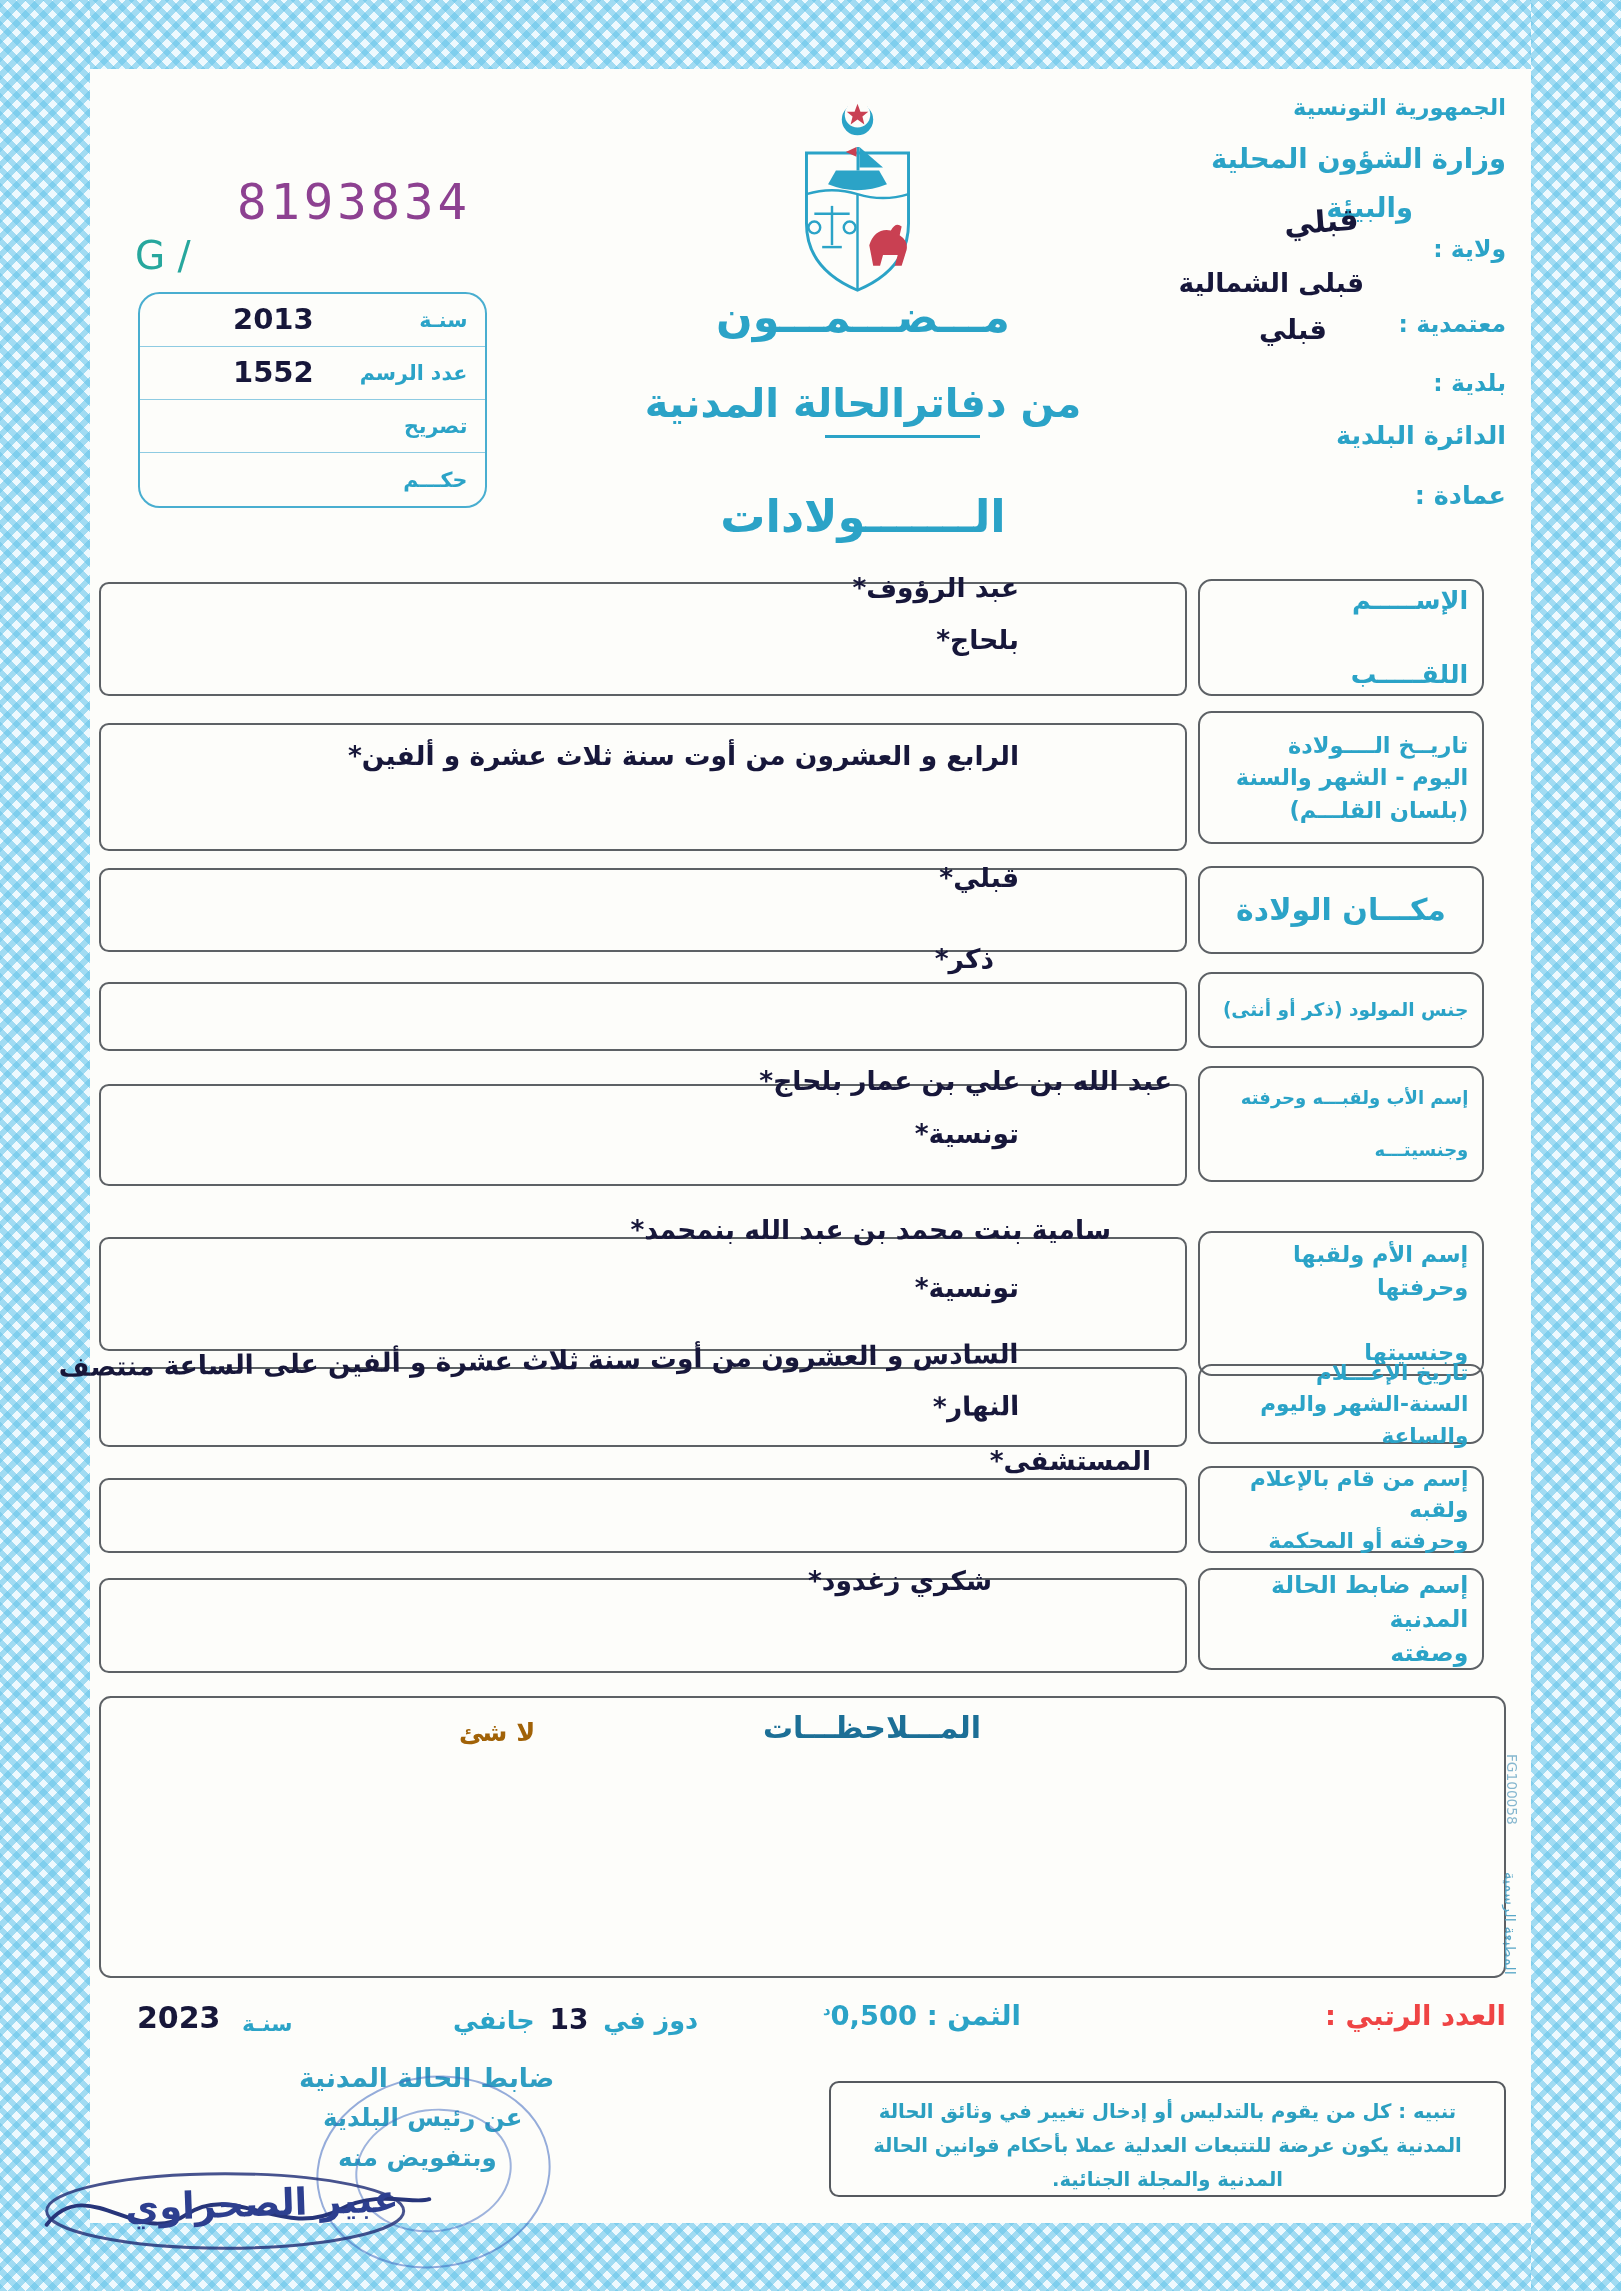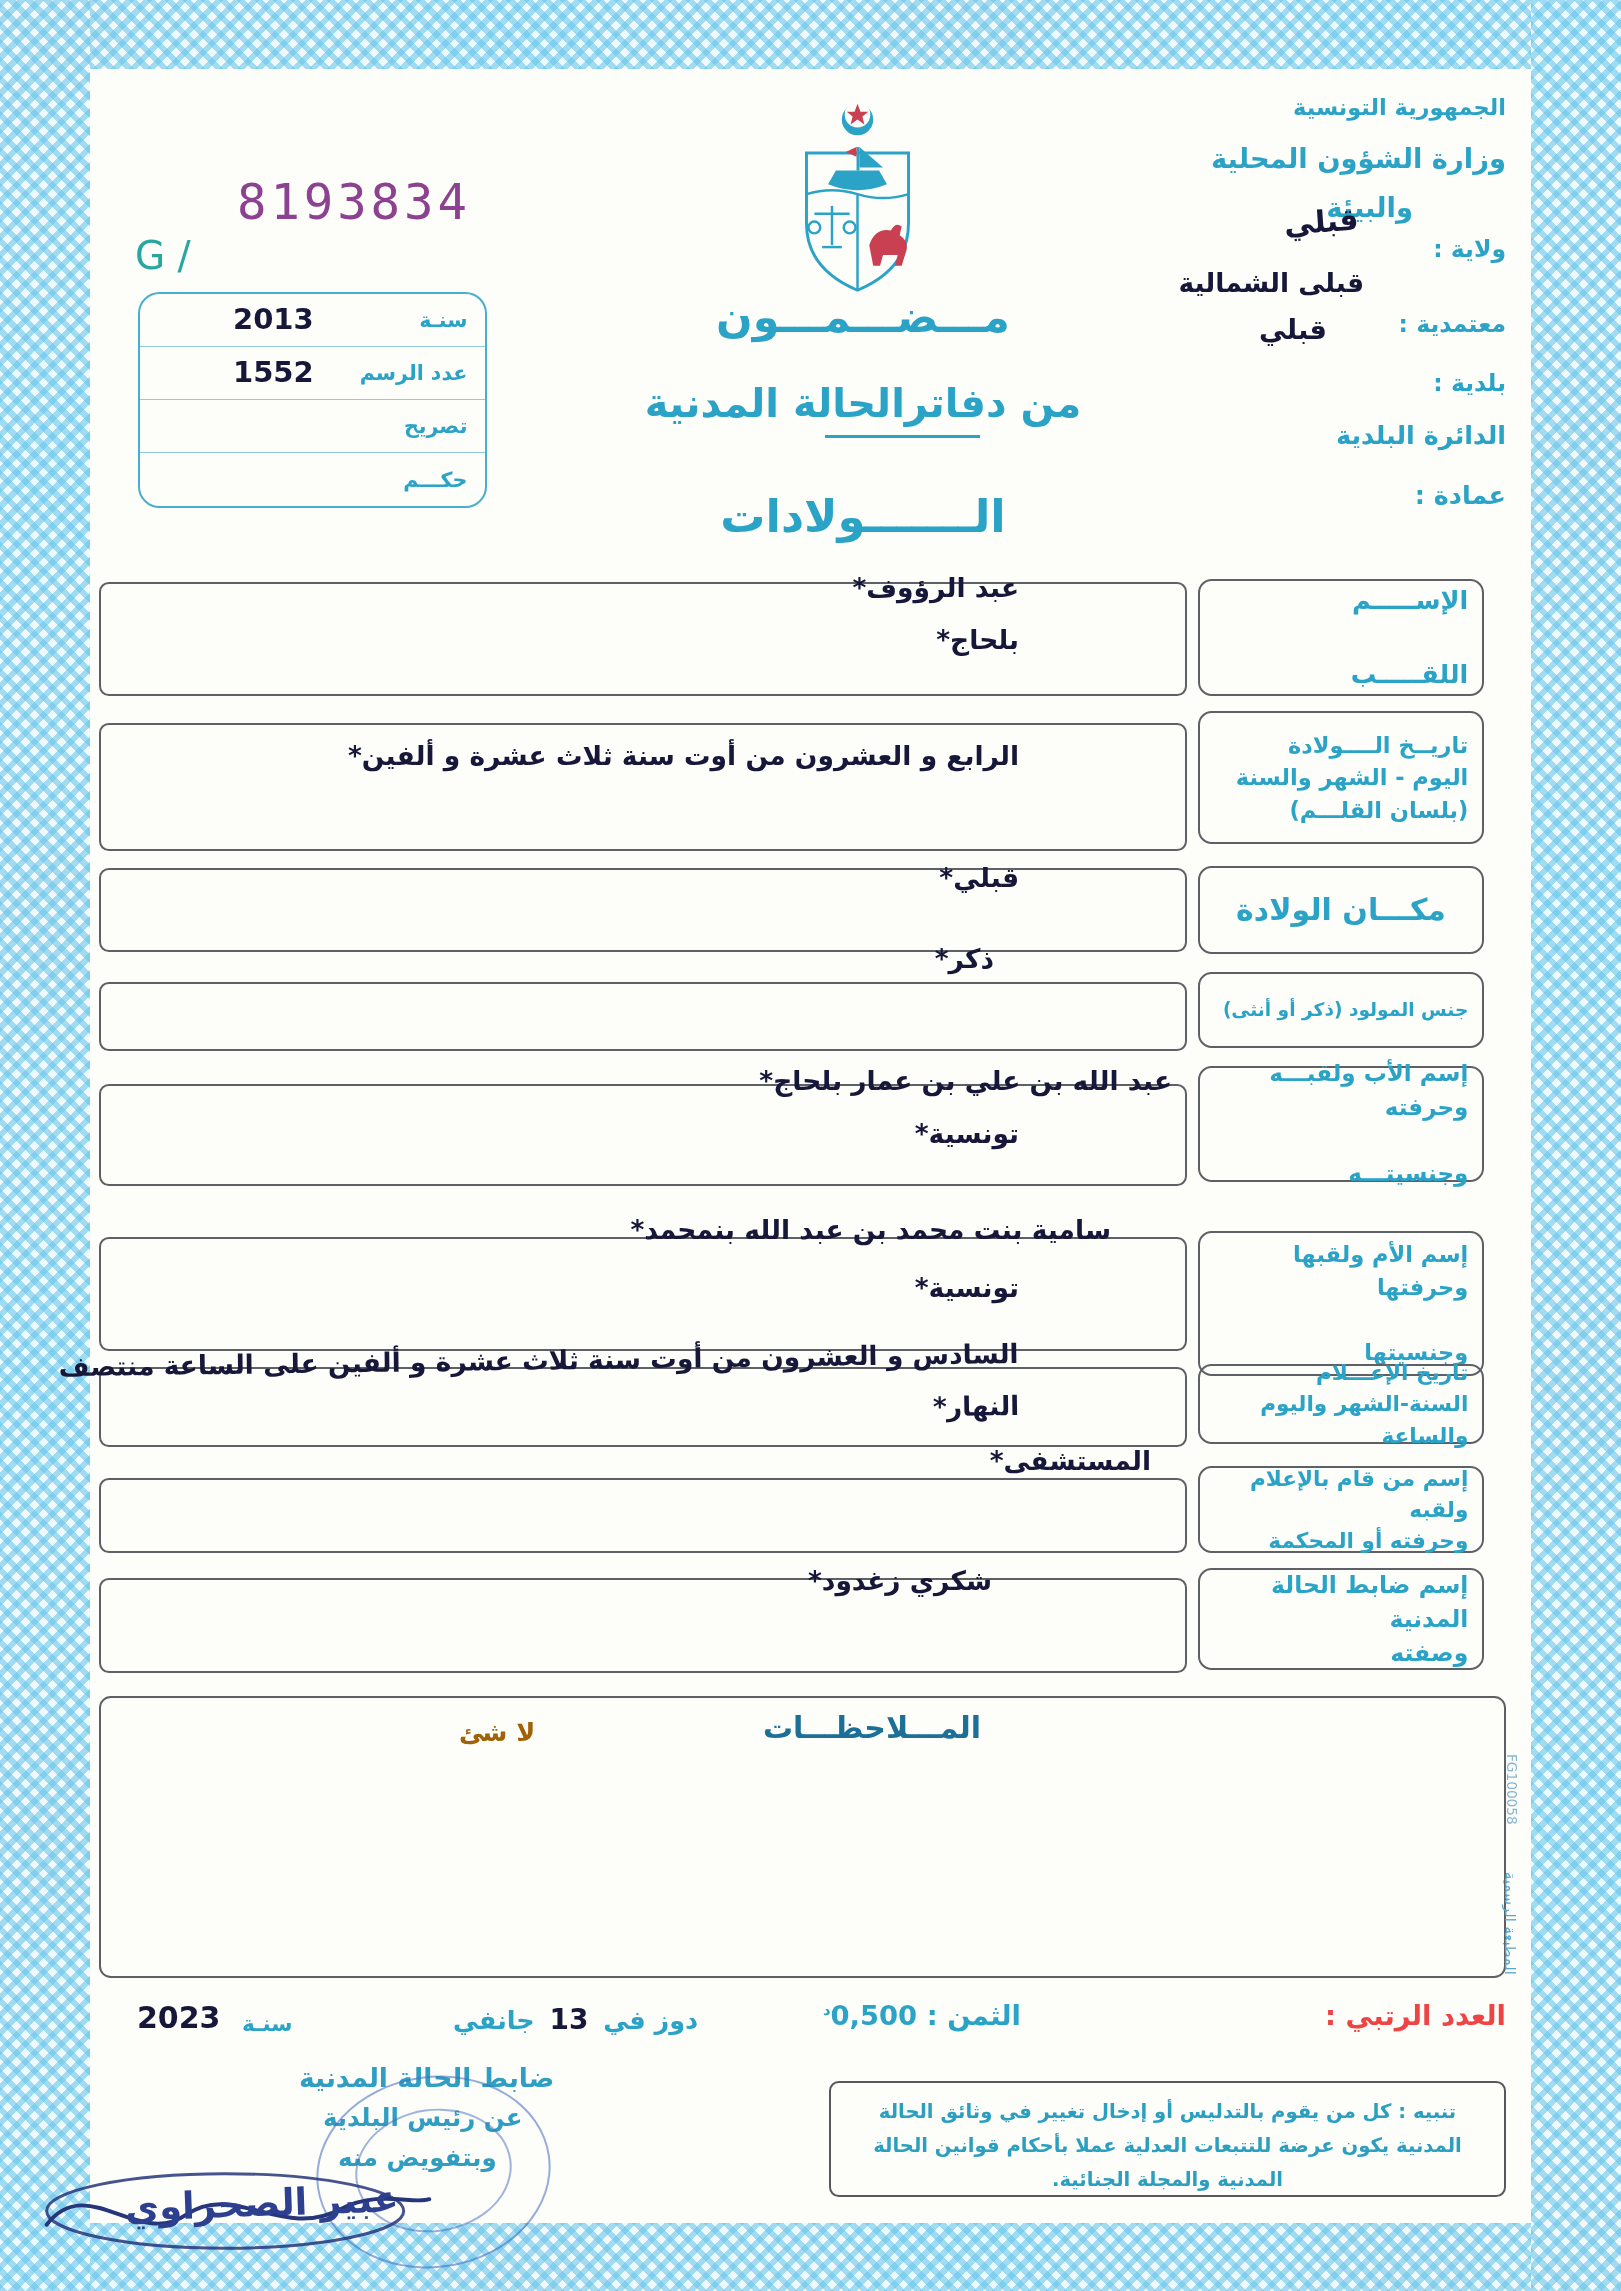--- a/index.html
+++ b/index.html
@@ -61,21 +61,21 @@
     position:absolute; left:1198px; width:286px;
     border:2px solid #5d6165; border-radius:13.7px;
     color:#2ba3c7; font-weight:bold; font-size:25.5px; line-height:1.45;
     display:flex; flex-direction:column; justify-content:center;
     text-align:right; white-space:pre-line; padding:3.9px 13.7px;
   }
   .lb1{ top:579px;  height:117px; }
   .lb2{ top:711px;  height:133px; font-size:22.5px;padding-left:9px; }
   .lb3{ top:866px;  height:88px;  font-size:30px; text-align:center; }
   .lb4{ top:972px;  height:76px;  font-size:18.6px; }
-  .lb5{ top:1066px; height:116px; font-size:23px; }
+  .lb5{ top:1066px; height:116px; font-size:18px; }
   .lb6{ top:1231px; height:145px; font-size:22.5px; }
   .lb7{ top:1364px; height:80px;  font-size:21.6px; }
   .lb8{ top:1466px; height:87px;  font-size:21.6px; }
   .lb9{ top:1568px; height:102px; font-size:23.5px; }
 
   .cbox { position:absolute; left:99px; width:1088px; border:2px solid #5d6165; border-radius:9.8px; }
   .cb1{ top:582px;  height:114px; }
   .cb2{ top:723px;  height:128px; }
   .cb3{ top:868px;  height:84px; }
   .cb4{ top:982px; height:69px; }

